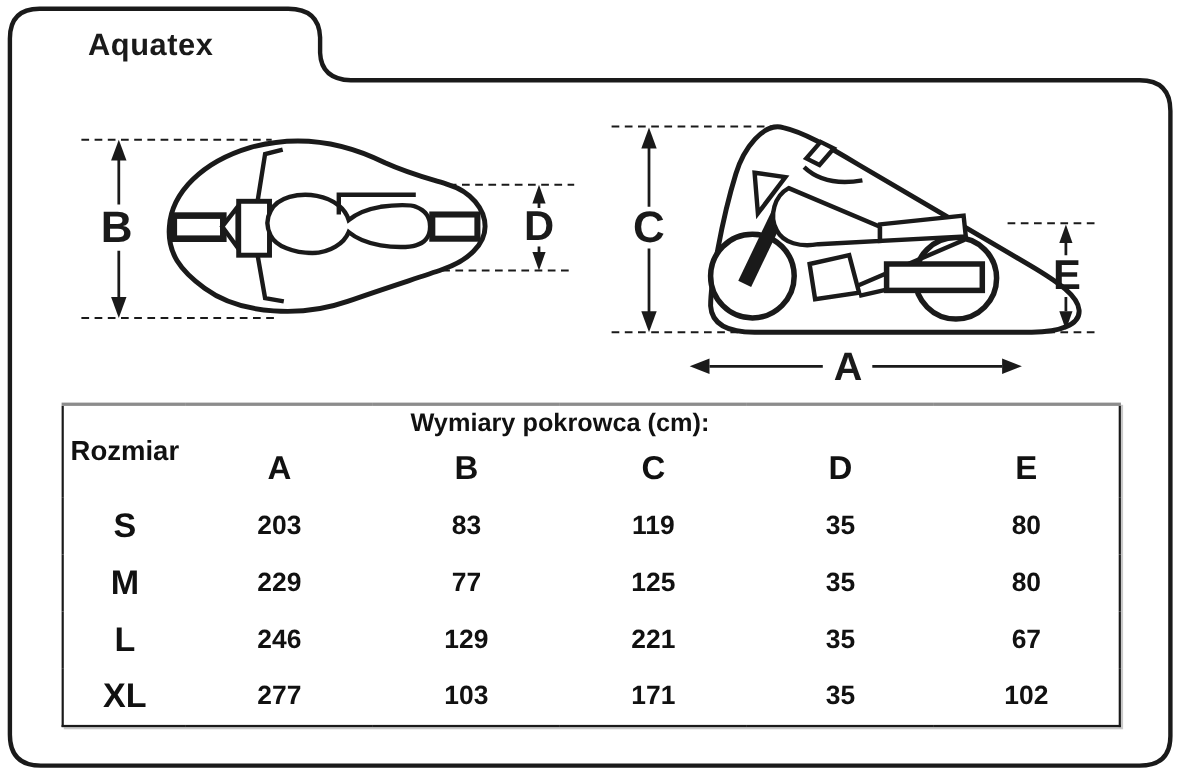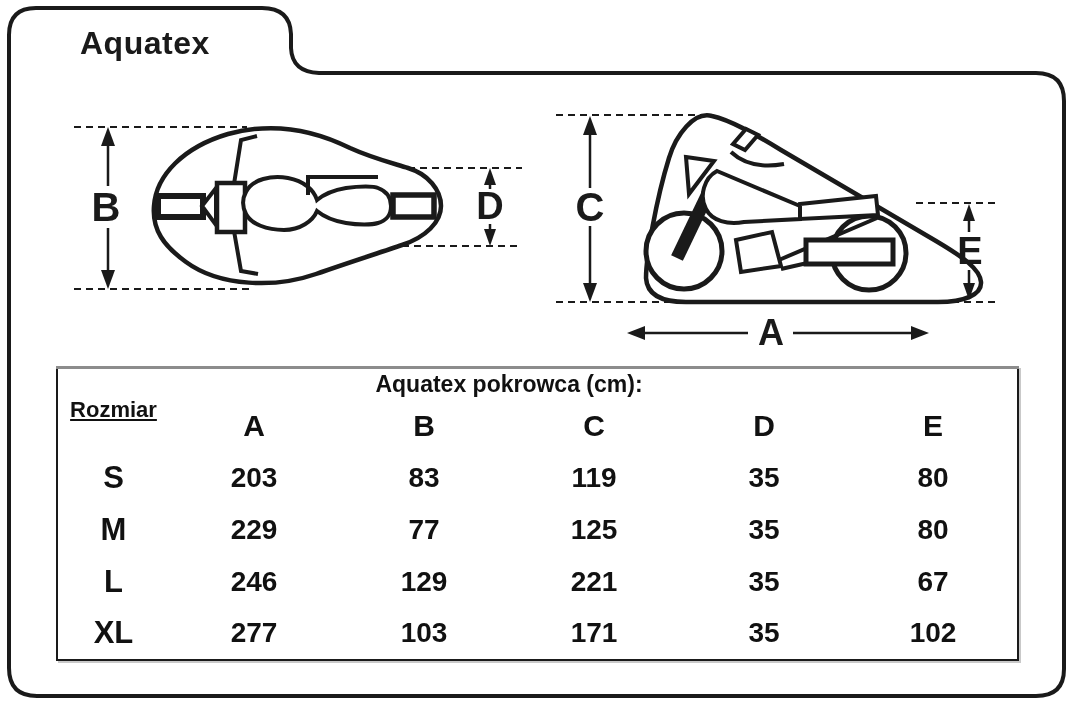--- a/index.html
+++ b/index.html
@@ -1,37 +1,37 @@
 <!DOCTYPE html>
 <html><head>
 <meta charset="utf-8">
 <style>
   html,body{margin:0;padding:0;background:#fff;}
   .sheet{position:relative;width:1074px;height:706px;background:#fff;overflow:hidden;
          font-family:"Liberation Sans",sans-serif;color:#1a1a1a;}
   .sheet svg{position:absolute;left:0;top:0;}
-  .title{position:absolute;left:80px;top:25px;font-size:32px;font-weight:bold;letter-spacing:.5px;}
+  .title{position:absolute;left:80px;top:25px;font-size:28px;font-weight:bold;letter-spacing:.5px;}
   .dim-label{position:absolute;transform:translate(-50%,-50%);font-weight:bold;line-height:1;}
   .lb-b{left:106px;top:207px;font-size:40px;}
   .lb-d{left:490px;top:206px;font-size:38px;}
   .lb-c{left:590px;top:207px;font-size:40px;}
   .lb-e{left:970px;top:251px;font-size:38px;}
   .lb-a{left:771px;top:333px;font-size:36px;}
   table.size-table{position:absolute;left:56px;top:366px;width:961px;height:294px;
      border-collapse:collapse;table-layout:fixed;
      border:2px solid #1a1a1a;border-top:3px solid #8c8c8c;
      box-shadow:2px 2px 0 #c9c9c9;}
   .size-table td{border:0;padding:0;text-align:center;vertical-align:middle;
      font-weight:bold;color:#111;overflow:hidden;}
   .hr1{height:32px;} .hr2{height:52px;} .dr{height:52px;}
-  .rozmiar{font-size:22px;text-decoration:underline;}
+  .rozmiar{font-size:25px;}
   .group-h{font-size:23px;padding-right:168px !important;}
   .col-h{font-size:30px;}
   .size-c{font-size:31px;}
-  .val{font-size:28px;}
+  .val{font-size:24px;}
   .b-right-solid{border-right:1.8px solid #1a1a1a;}
   .b-top{border-top:1.8px solid #1a1a1a;}
   .b-top-dash{border-top:1.6px dashed #1a1a1a;}
   .b-left-dash{border-left:1.6px dashed #1a1a1a;}
 </style>
 </head>
 <body>
 
 <div class="sheet">
 
@@ -129,21 +129,21 @@
       <col style="width:112px">
         <col style="width:170px">
         <col style="width:170px">
       <col style="width:170px">
         <col style="width:170px">
         <col style="width:169px">
     </colgroup>
     <tbody>
       <tr class="hr1">
         <td class="rozmiar b-right-solid" rowspan="2">Rozmiar</td>
-        <td class="group-h" colspan="5">Aquatex pokrowca (cm):</td>
+        <td class="group-h" colspan="5">Wymiary pokrowca (cm):</td>
       </tr>
       <tr class="hr2">
         <td class="col-h b-top-dash">A</td>
         <td class="col-h b-top-dash b-left-dash">B</td>
         <td class="col-h b-top-dash b-left-dash">C</td>
         <td class="col-h b-top-dash b-left-dash">D</td>
         <td class="col-h b-top-dash b-left-dash">E</td>
       </tr>
       <tr class="dr">
         <td class="size-c b-top b-right-solid">S</td>

